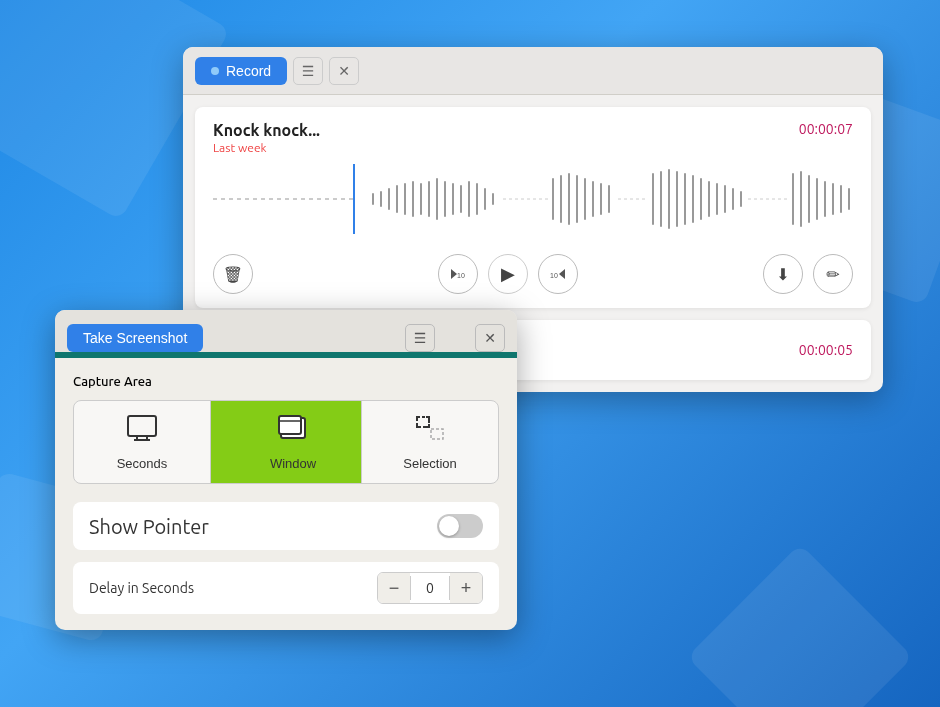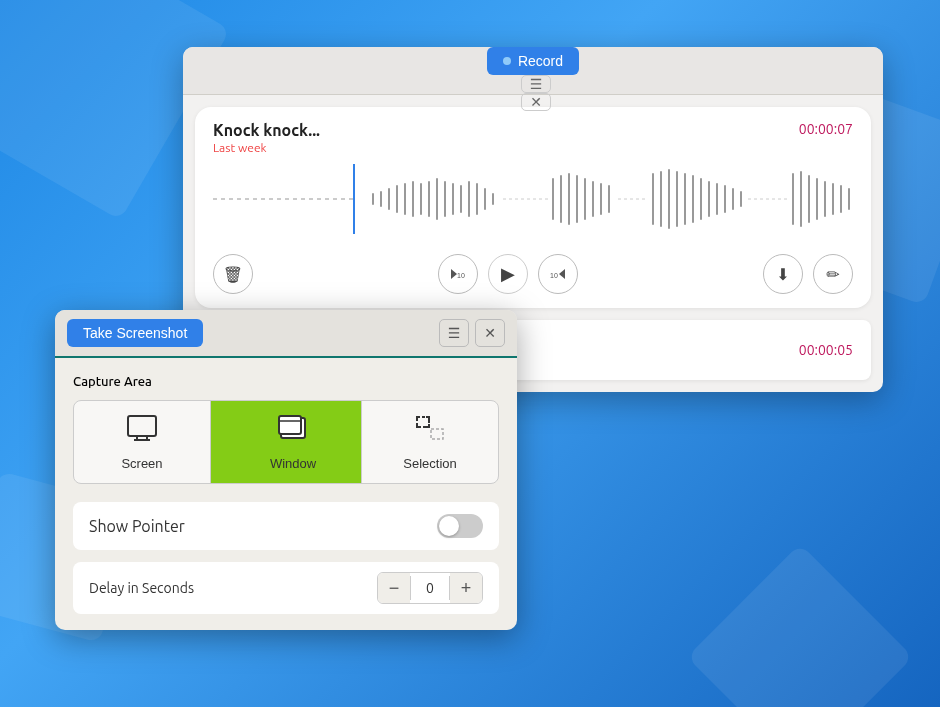--- a/index.html
+++ b/index.html
@@ -53,21 +53,20 @@
       overflow: hidden;
     }
 
     .sr-titlebar {
       display: flex;
       align-items: center;
       padding: 0 12px;
       height: 48px;
       background: #e8e6e4;
       border-bottom: 1px solid #d0cec8;
-      flex-direction: column;
     }
 
     .sr-record-btn {
       background: #3080e8;
       color: white;
       border: none;
       border-radius: 6px;
       padding: 6px 16px;
       font-size: 14px;
       font-weight: 500;
@@ -104,21 +103,21 @@
       justify-content: center;
       font-size: 14px;
       color: #666;
       margin-left: 6px;
     }
 
     
     .recording-card {
       margin: 12px;
       background: white;
-      border-radius: 16px;
+      border-radius: 8px;
       padding: 14px 18px 0;
       box-shadow: 0 1px 4px rgba(0,0,0,0.08);
     }
 
     .recording-header {
       display: flex;
       justify-content: space-between;
       align-items: flex-start;
     }
 
@@ -216,25 +215,26 @@
       left: 55px;
       width: 462px;
       background: #f0eee9;
       border-radius: 10px;
       box-shadow: 0 8px 32px rgba(0,0,0,0.35);
       overflow: hidden;
     }
 
     .sw-titlebar {
       display: flex;
-      align-items: center;
+      align-items: flex-end;
       height: 48px;
       padding: 0 12px;
       background: #e4e2dd;
-      border-bottom: 2px solid #0f766e;
+      border-bottom: 6px solid #0f766e;
+      gap: 34px;
     }
 
     .sw-title-btn {
       background: #3080e8;
       color: white;
       border: none;
       border-radius: 6px;
       padding: 6px 16px;
       font-size: 14px;
       font-weight: 500;
@@ -313,21 +313,21 @@
       margin: 8px 18px;
       background: white;
       border-radius: 8px;
       padding: 12px 16px;
       display: flex;
       align-items: center;
       justify-content: space-between;
     }
 
     .toggle-label {
-      font-size: 16px;
+      font-size: 20px;
       color: #333;
     }
 
     .toggle-switch {
       width: 46px;
       height: 24px;
       background: #ccc;
       border-radius: 12px;
       position: relative;
       cursor: pointer;
@@ -531,21 +531,21 @@
 
       <button class="capture-option">
         <span class="capture-icon">
           <svg width="30" height="26" viewBox="0 0 30 26" fill="none">
             <rect x="1" y="1" width="28" height="20" rx="2" stroke="#333" stroke-width="2" fill="none"></rect>
             <line x1="10" y1="21" x2="10" y2="25" stroke="#333" stroke-width="2"></line>
             <line x1="20" y1="21" x2="20" y2="25" stroke="#333" stroke-width="2"></line>
             <line x1="7" y1="25" x2="23" y2="25" stroke="#333" stroke-width="2"></line>
           </svg>
         </span>
-        <span>Screen</span>
+        <span>Seconds</span>
       </button>
 
       <button class="capture-option active">
         <span class="capture-icon">
           <svg width="30" height="26" viewBox="0 0 30 26" fill="none">
             <rect x="3" y="3" width="24" height="20" rx="2" stroke="#333" stroke-width="2" fill="white"></rect>
             <rect x="1" y="1" width="22" height="18" rx="2" stroke="#333" stroke-width="2" fill="white"></rect>
             <line x1="1" y1="6" x2="23" y2="6" stroke="#333" stroke-width="1.5"></line>
           </svg>
         </span>

